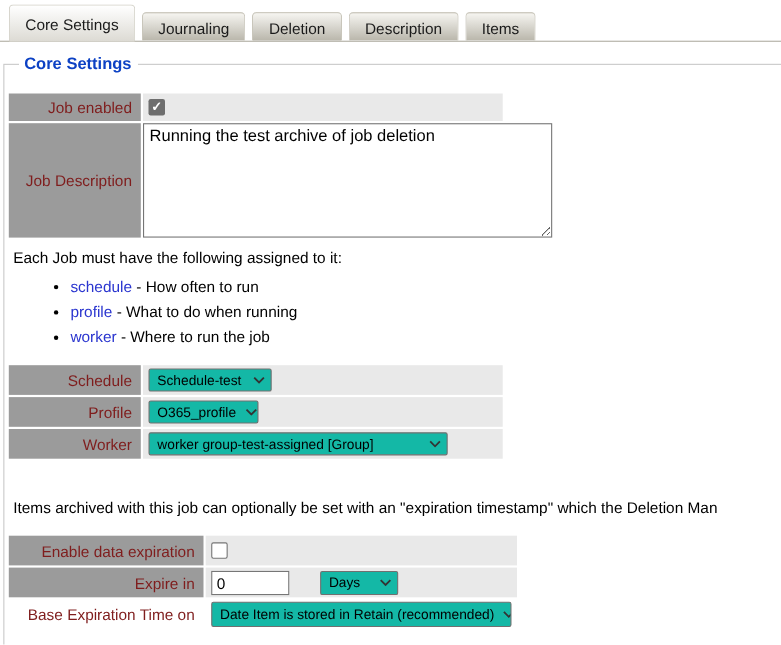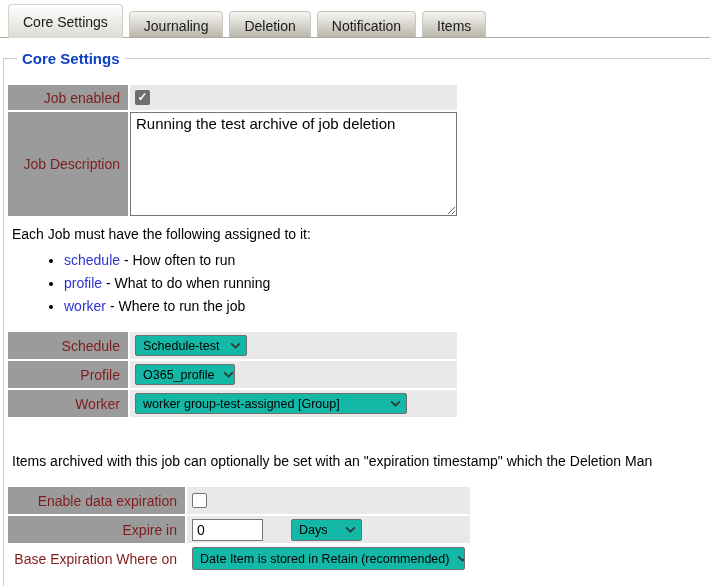--- a/index.html
+++ b/index.html
@@ -65,21 +65,21 @@
   
   .cb{
     width:15px;height:15px;border-radius:2px;box-sizing:border-box;cursor:pointer;
   }
   .cb.checked{
     background:#6e6e6e;
     color:#fff;font-size:12px;font-weight:bold;line-height:15px;text-align:center;
   }
   .cb.unchecked{background:#fff;border:1px solid #757575;}
   textarea.desc{
-    width:327px;height:104px;box-sizing:border-box;
+    width:372px;height:104px;box-sizing:border-box;
     margin-left:2px;
     border:1px solid #767676;
     padding:2px 5px;
     font-family:"Liberation Sans",sans-serif;font-size:15px;color:#000;
     resize:both;background:#fff;
   }
   .sel{
     display:inline-flex;align-items:center;justify-content:space-between;
     background:#14b8a6;border:1px solid #707070;border-radius:2px;
     height:21px;box-sizing:border-box;
@@ -104,21 +104,21 @@
   .gap18{height:16px;}
   .gap20{height:18px;}
 </style>
 </head>
 <body>
 
 <div class="tabstrip">
   <div class="tab active">Core Settings</div>
   <div class="tab">Journaling</div>
   <div class="tab">Deletion</div>
-  <div class="tab">Notification</div>
+  <div class="tab">Description</div>
   <div class="tab">Items</div>
 </div>
 
 <fieldset class="panel">
   <legend>Core Settings</legend>
 
   <div class="gap18"></div>
 
   <div class="t1">
     <div class="frow">
@@ -199,21 +199,21 @@
         <input class="numinput" value="0" style="">
         <div class="sel" style="width:71px;height:22px;margin-left:28px">
           <span>Days</span>
           <svg width="11" height="7" viewBox="0 0 10 6">
               <polyline points="1,1 5,5 9,1" fill="none" stroke="#333" stroke-width="1.5"></polyline>
             </svg>
         </div>
       </div>
     </div>
     <div class="frow plain">
-      <div class="lbl">Base Expiration Where on</div>
+      <div class="lbl">Base Expiration Time on</div>
       <div class="val" style="height:27px;">
         <div class="sel" style="width:280px;height:23px">
           <span>Date Item is stored in Retain (recommended)</span>
           <svg width="11" height="7" viewBox="0 0 10 6">
               <polyline points="1,1 5,5 9,1" fill="none" stroke="#333" stroke-width="1.5"></polyline>
             </svg>
         </div>
       </div>
     </div>
   </div>

